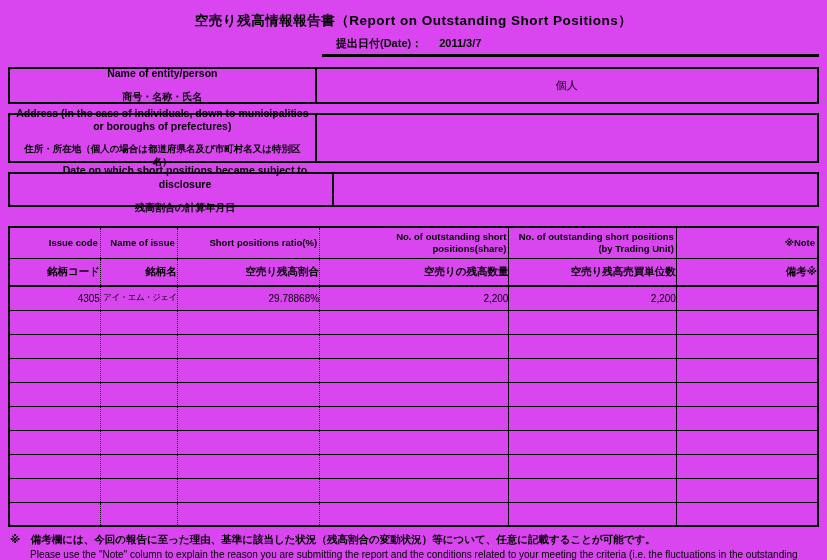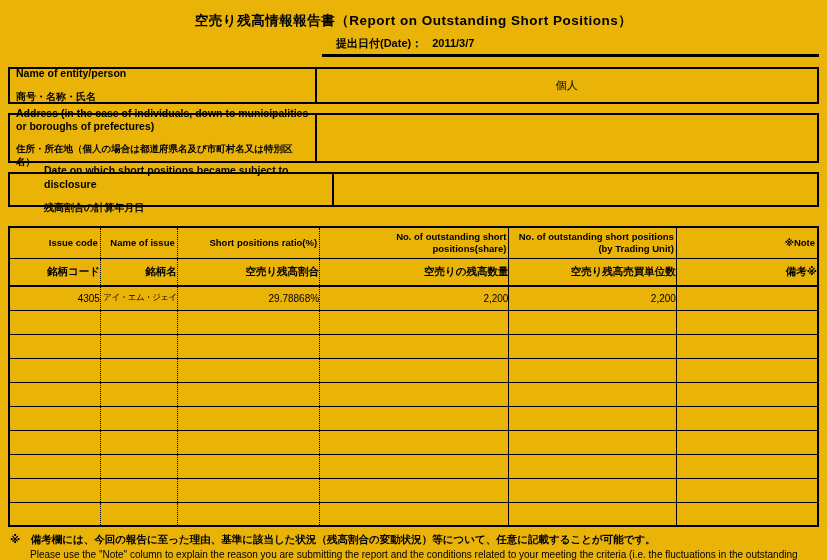--- a/index.html
+++ b/index.html
@@ -1,52 +1,53 @@
 <!DOCTYPE html>
 <html><head>
 <meta charset="utf-8">
 <style>
   * { margin:0; padding:0; box-sizing:border-box; }
   html,body { background:#e8e8e8; }
   .page {
     position:relative;
     width:827px; height:560px;
-    background:#eab308;
+    background:#d946ef;
     font-family:"Liberation Sans","DejaVu Sans",sans-serif;
     color:#000;
     overflow:hidden;
   }
   .title {
     padding-top:12px;
     text-align:center;
     font-size:13.5px;
     font-weight:bold;
     letter-spacing:0.5px;
   }
   .dateline {
     margin-left:322px;
     width:497px;
     margin-top:6px;
     border-bottom:3px solid #000;
     padding:0 0 3px 14px;
     font-size:11px;
     font-weight:bold;
   }
-  .dateline .val { margin-left:10px; font-weight:bold; }
+  .dateline .val { margin-left:17px; font-weight:bold; }
 
   .ibox {
     margin:10px 8px 0 8px;
     border:2px solid #000;
     display:flex;
     align-items:stretch;
   }
   .ibox .lbl {
     width:38%;
     border-right:2px solid #000;
     display:flex; flex-direction:column; justify-content:center;
+    text-align:center;
     padding:3px 6px;
   }
   .ibox .lbl .en { font-size:10.5px; font-weight:bold; line-height:1.25; }
   .ibox .lbl .ja { font-size:10px;  font-weight:bold; margin-top:10px; }
   .ibox .val {
     flex:1;
     display:flex; align-items:center; justify-content:center;
     font-size:11px;
   }
   .ibox.h1 { height:37px; }

